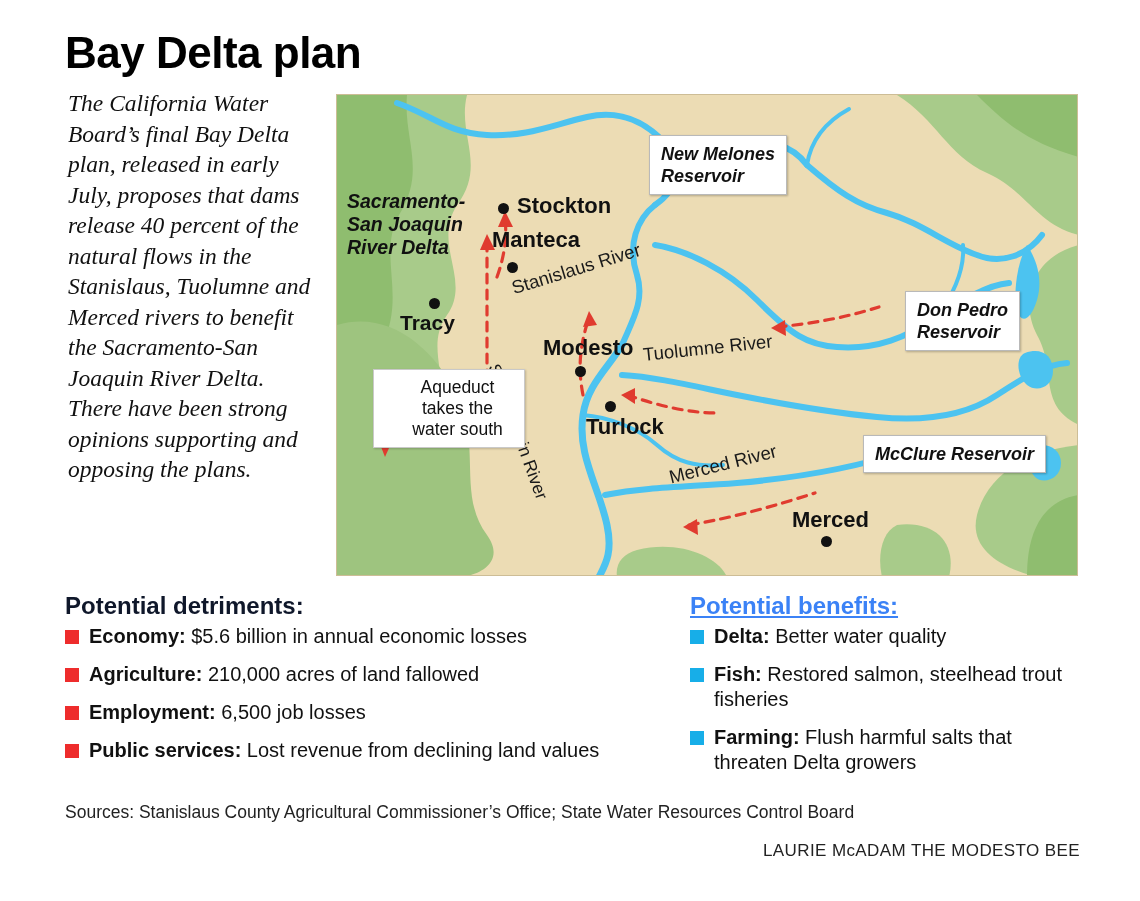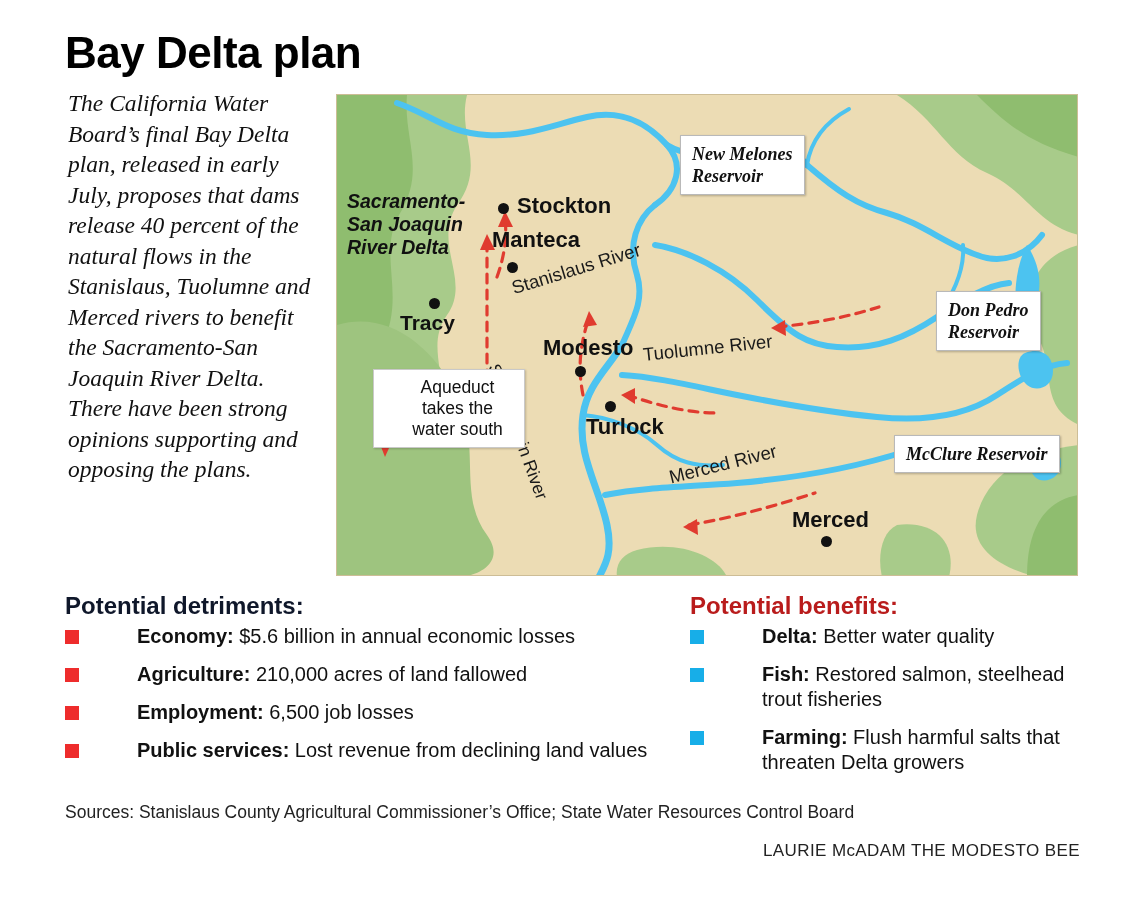--- a/index.html
+++ b/index.html
@@ -71,29 +71,28 @@
     position: absolute;
     width: 11px; height: 11px;
     background: #111;
     border-radius: 50%;
   }
   .callout {
     position: absolute;
     background: #fff;
     border: 1px solid #b9b9b9;
     box-shadow: 1px 1px 2px rgba(0,0,0,0.25);
-    font-family: Liberation Serif, serif;
+    font-family: Liberation Sans, sans-serif;
     font-weight: bold;
     font-style: italic;
     font-size: 18px;
     line-height: 22px;
     padding: 7px 11px;
     color: #111;
     white-space: pre-line;
-    margin-left: 31px;
   }
   .aqueduct-box {
     position: absolute;
     background: #fff;
     border: 1px solid #c9c9c9;
     box-shadow: 1px 1px 2px rgba(0,0,0,0.2);
     font-family: "Liberation Sans", sans-serif;
     font-size: 17.5px;
     line-height: 21px;
     padding: 7px 9px 7px 26px;
@@ -110,41 +109,41 @@
   }
 
   
   .col-head {
     position: absolute;
     font-size: 24px;
     font-weight: bold;
     font-family: "Liberation Sans", sans-serif;
   }
   .head-red { color: #0f172a; }
-  .head-blue { color: #b91c1c; }
+  .head-blue { color: #3b82f6; text-decoration: underline; }
 
   .bullet-list {
     position: absolute;
     font-size: 20px;
     line-height: 25px;
   }
   .bullet-row {
     display: flex;
     align-items: flex-start;
     margin-bottom: 13px;
   }
   .sq {
     width: 14px; height: 14px;
     flex: 0 0 14px;
     margin-top: 6px;
     margin-right: 10px;
   }
   .sq-red { background: #ee2c2c; }
   .sq-blue { background: #17aee8; }
-  .bullet-text { color: #111; margin-left: 48px; }
+  .bullet-text { color: #111; }
   .bullet-text b { font-weight: bold; }
 
   .sources {
     position: absolute;
     left: 65px;
     top: 802px;
     font-size: 17.5px;
     color: #222;
     font-family: "Liberation Sans", sans-serif;
     text-align: right;

